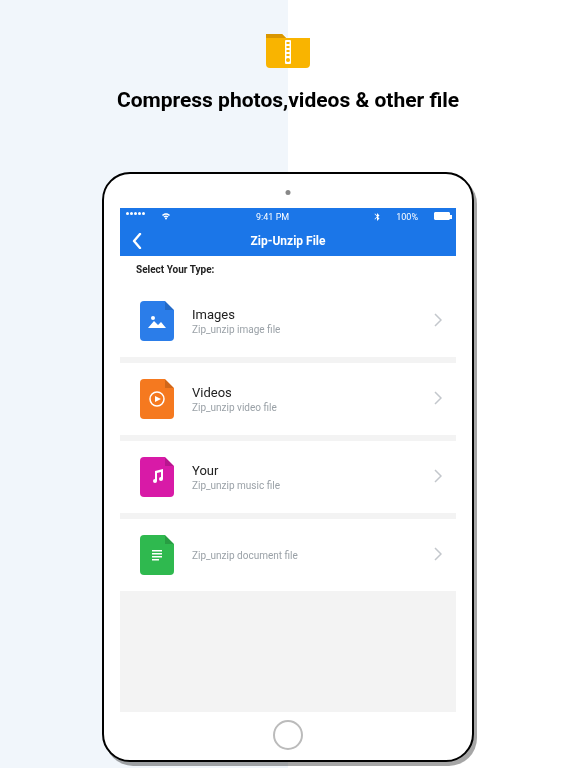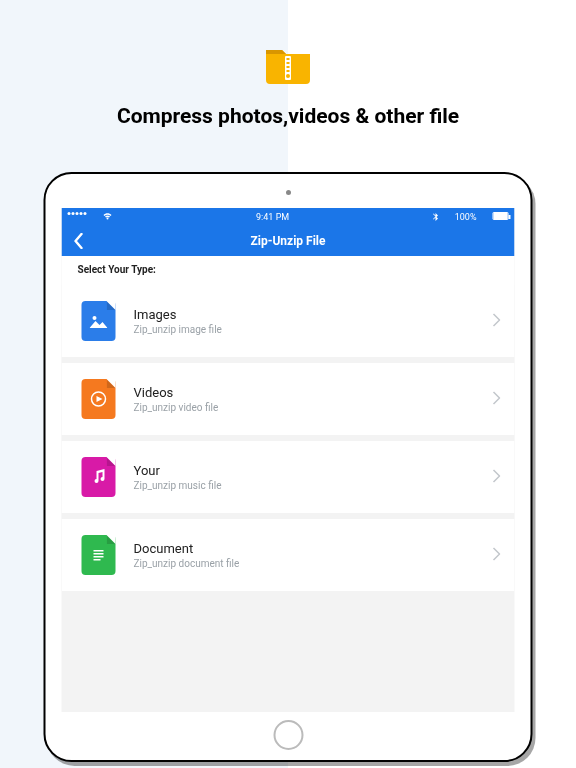--- a/index.html
+++ b/index.html
@@ -6,35 +6,35 @@
   body {
     width: 576px;
     height: 768px;
     font-family: -apple-system, BlinkMacSystemFont, "Segoe UI", Roboto, sans-serif;
     position: relative;
     background: linear-gradient(to right, #f1f6fb 50%, #ffffff 50%);
     overflow: hidden;
   }
   .hero {
     text-align: center;
-    padding-top: 44px;
+    padding-top: 28px;
   }
   .folder-icon { display: inline-block; }
   .hero h1 {
     margin-top: 16px;
     font-size: 21px;
     font-weight: 700;
     color: #000;
   }
   .tablet {
     position: absolute;
     left: 50%;
     transform: translateX(-50%);
     top: 172px;
-    width: 489px;
+    width: 372px;
     height: 590px;
     border: 2px solid #000;
     border-radius: 28px;
     background: #fff;
     box-shadow: 3px 4px 0 rgba(0,0,0,0.35);
   }
   .camera {
     width: 5px; height: 5px; border-radius: 50%;
     background: #888;
     position: absolute; top: 16px; left: 50%; transform: translateX(-50%);
@@ -244,21 +244,20 @@
       <div class="row">
         <div class="thumb fold t-green">
           <svg width="14" height="16" viewBox="0 0 14 16">
               <rect x="2" y="3" width="10" height="1.5" fill="#fff"></rect>
               <rect x="2" y="6" width="10" height="1.5" fill="#fff"></rect>
               <rect x="2" y="9" width="10" height="1.5" fill="#fff"></rect>
               <rect x="2" y="12" width="7" height="1.5" fill="#fff"></rect>
             </svg>
         </div>
         <div class="row-text">
-          <div class="row-title">Document</div>
           <div class="row-sub">Zip_unzip document file</div>
         </div>
         <span class="chevron">
           <svg width="8" height="14" viewBox="0 0 8 14">
               <path d="M1 1 L7 7 L1 13" stroke="currentColor" stroke-width="1.5" fill="none"></path>
             </svg>
         </span>
       </div>
     </div>
   </div>

